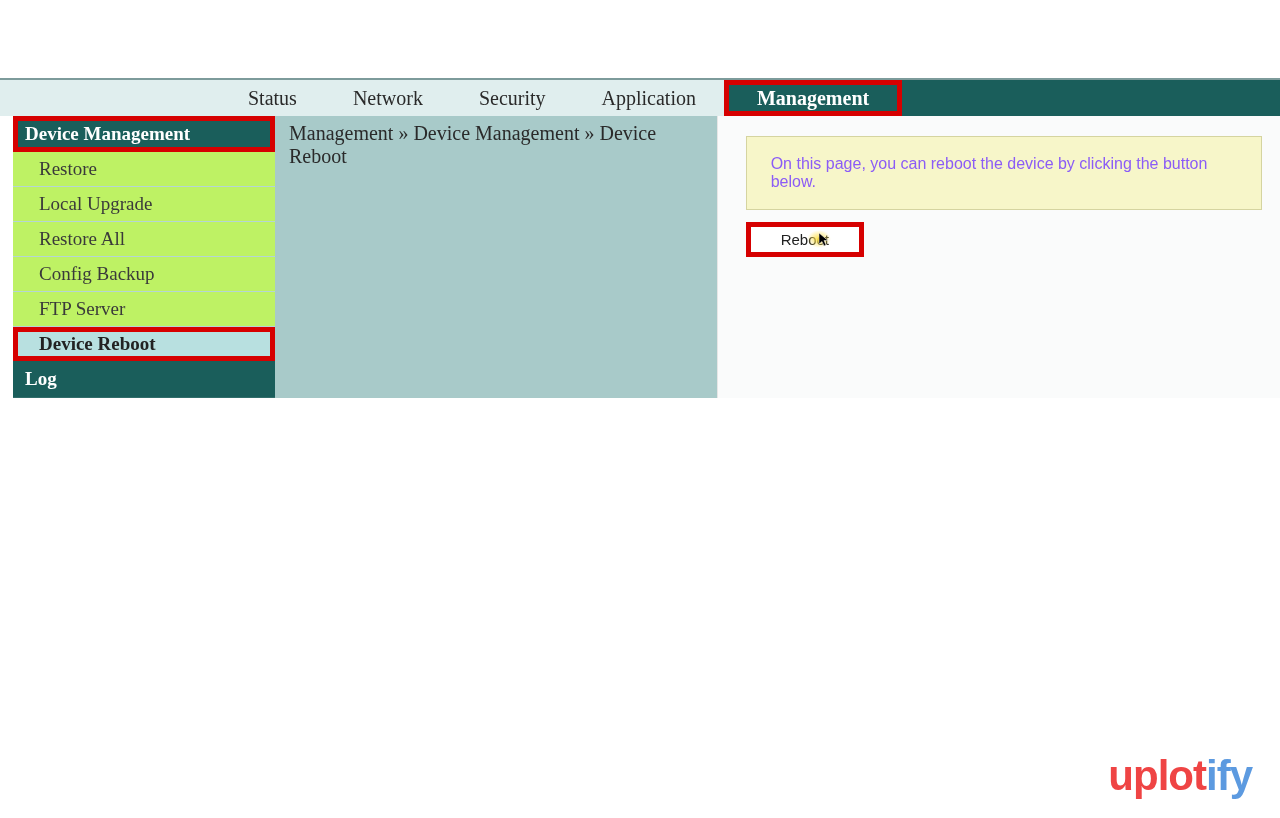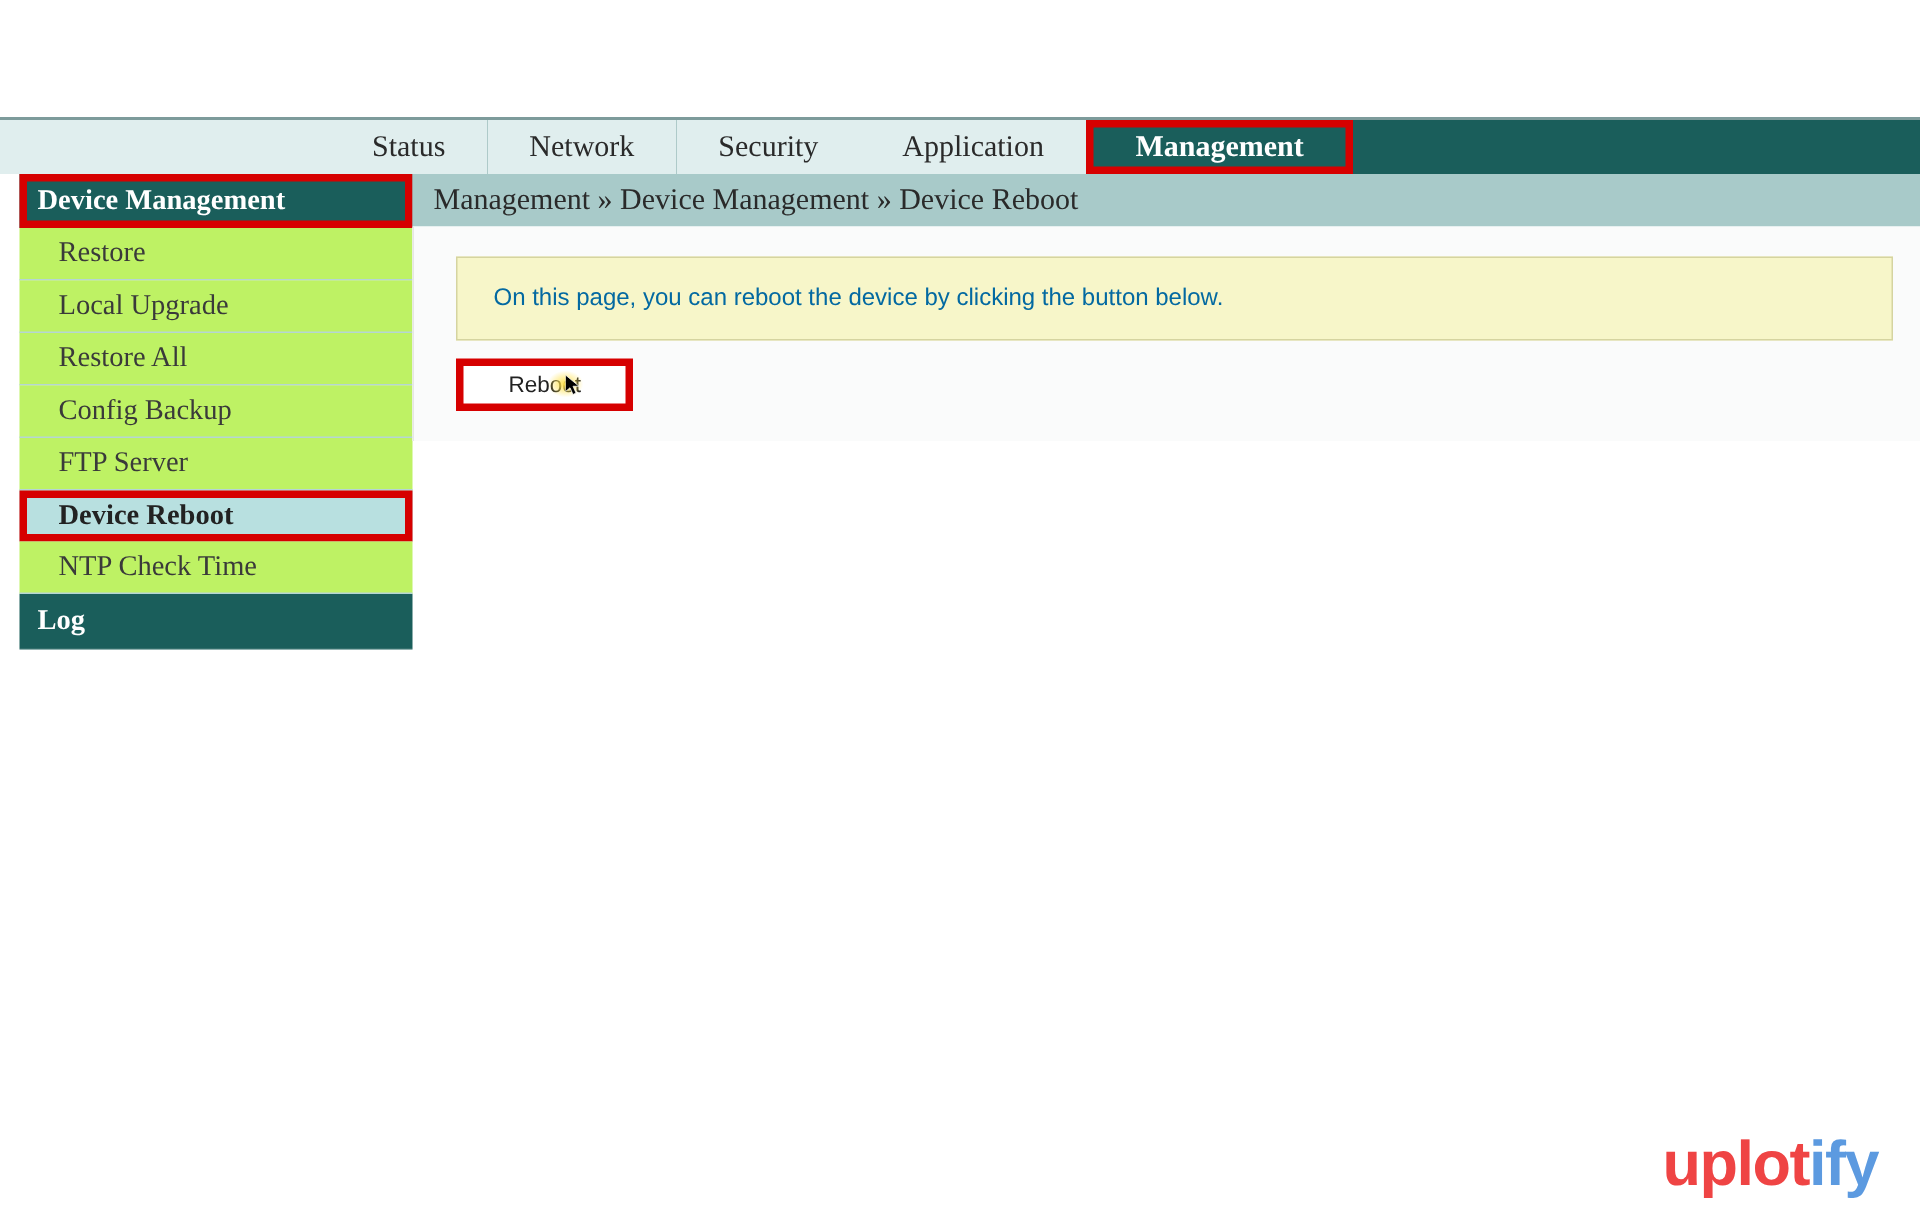--- a/index.html
+++ b/index.html
@@ -98,41 +98,40 @@
     .sidebar-highlight {
       border: 5px solid #d60000;
       padding: 2px 7px 2px 7px !important;
     }
     .sidebar-highlight.selected {
       padding: 1px 0 1px 21px !important;
     }
     .content {
       flex: 1;
       display: flex;
-      flex-direction: column;
     }
     .breadcrumb {
       background: #a8cac9;
       padding: 6px 14px;
       font-size: 20px;
       color: #2a2a2a;
       font-family: Georgia, serif;
     }
     .content-white {
       background: #fafbfb;
       padding: 20px 18px 20px 28px;
       border-left: 1px solid #e6e6e6;
     }
     .info-box {
       background: #f7f6c9;
       border: 1px solid #d5d4a0;
       padding: 18px 24px;
       font-family: Arial, Helvetica, sans-serif;
       font-size: 16px;
-      color: #0369a1;
+      color: #8b5cf6;
       margin-bottom: 12px;
     }
     .reboot-button {
       display: inline-block;
       background: #ffffff;
       border: 5px solid #d60000;
       padding: 4px 30px 4px 30px;
       font-family: Arial, Helvetica, sans-serif;
       font-size: 15px;
       color: #222;
@@ -185,21 +184,20 @@
 
 <div class="body-container">
   <div class="sidebar">
     <div class="sidebar-subheader sidebar-highlight">Device Management</div>
     <div class="sidebar-item">Restore</div>
     <div class="sidebar-item">Local Upgrade</div>
     <div class="sidebar-item">Restore All</div>
     <div class="sidebar-item">Config Backup</div>
     <div class="sidebar-item">FTP Server</div>
     <div class="sidebar-item selected sidebar-highlight">Device Reboot</div>
-    <div class="sidebar-item">NTP Check Time</div>
     <div class="sidebar-header">Log</div>
   </div>
 
   <div class="content">
     <div class="breadcrumb">
       <span>Management</span><span> » </span><span>Device Management</span><span> » </span><span>Device Reboot</span>
     </div>
     <div class="content-white">
       <div class="info-box">On this page, you can reboot the device by clicking the button below.</div>
       <div class="reboot-button">

